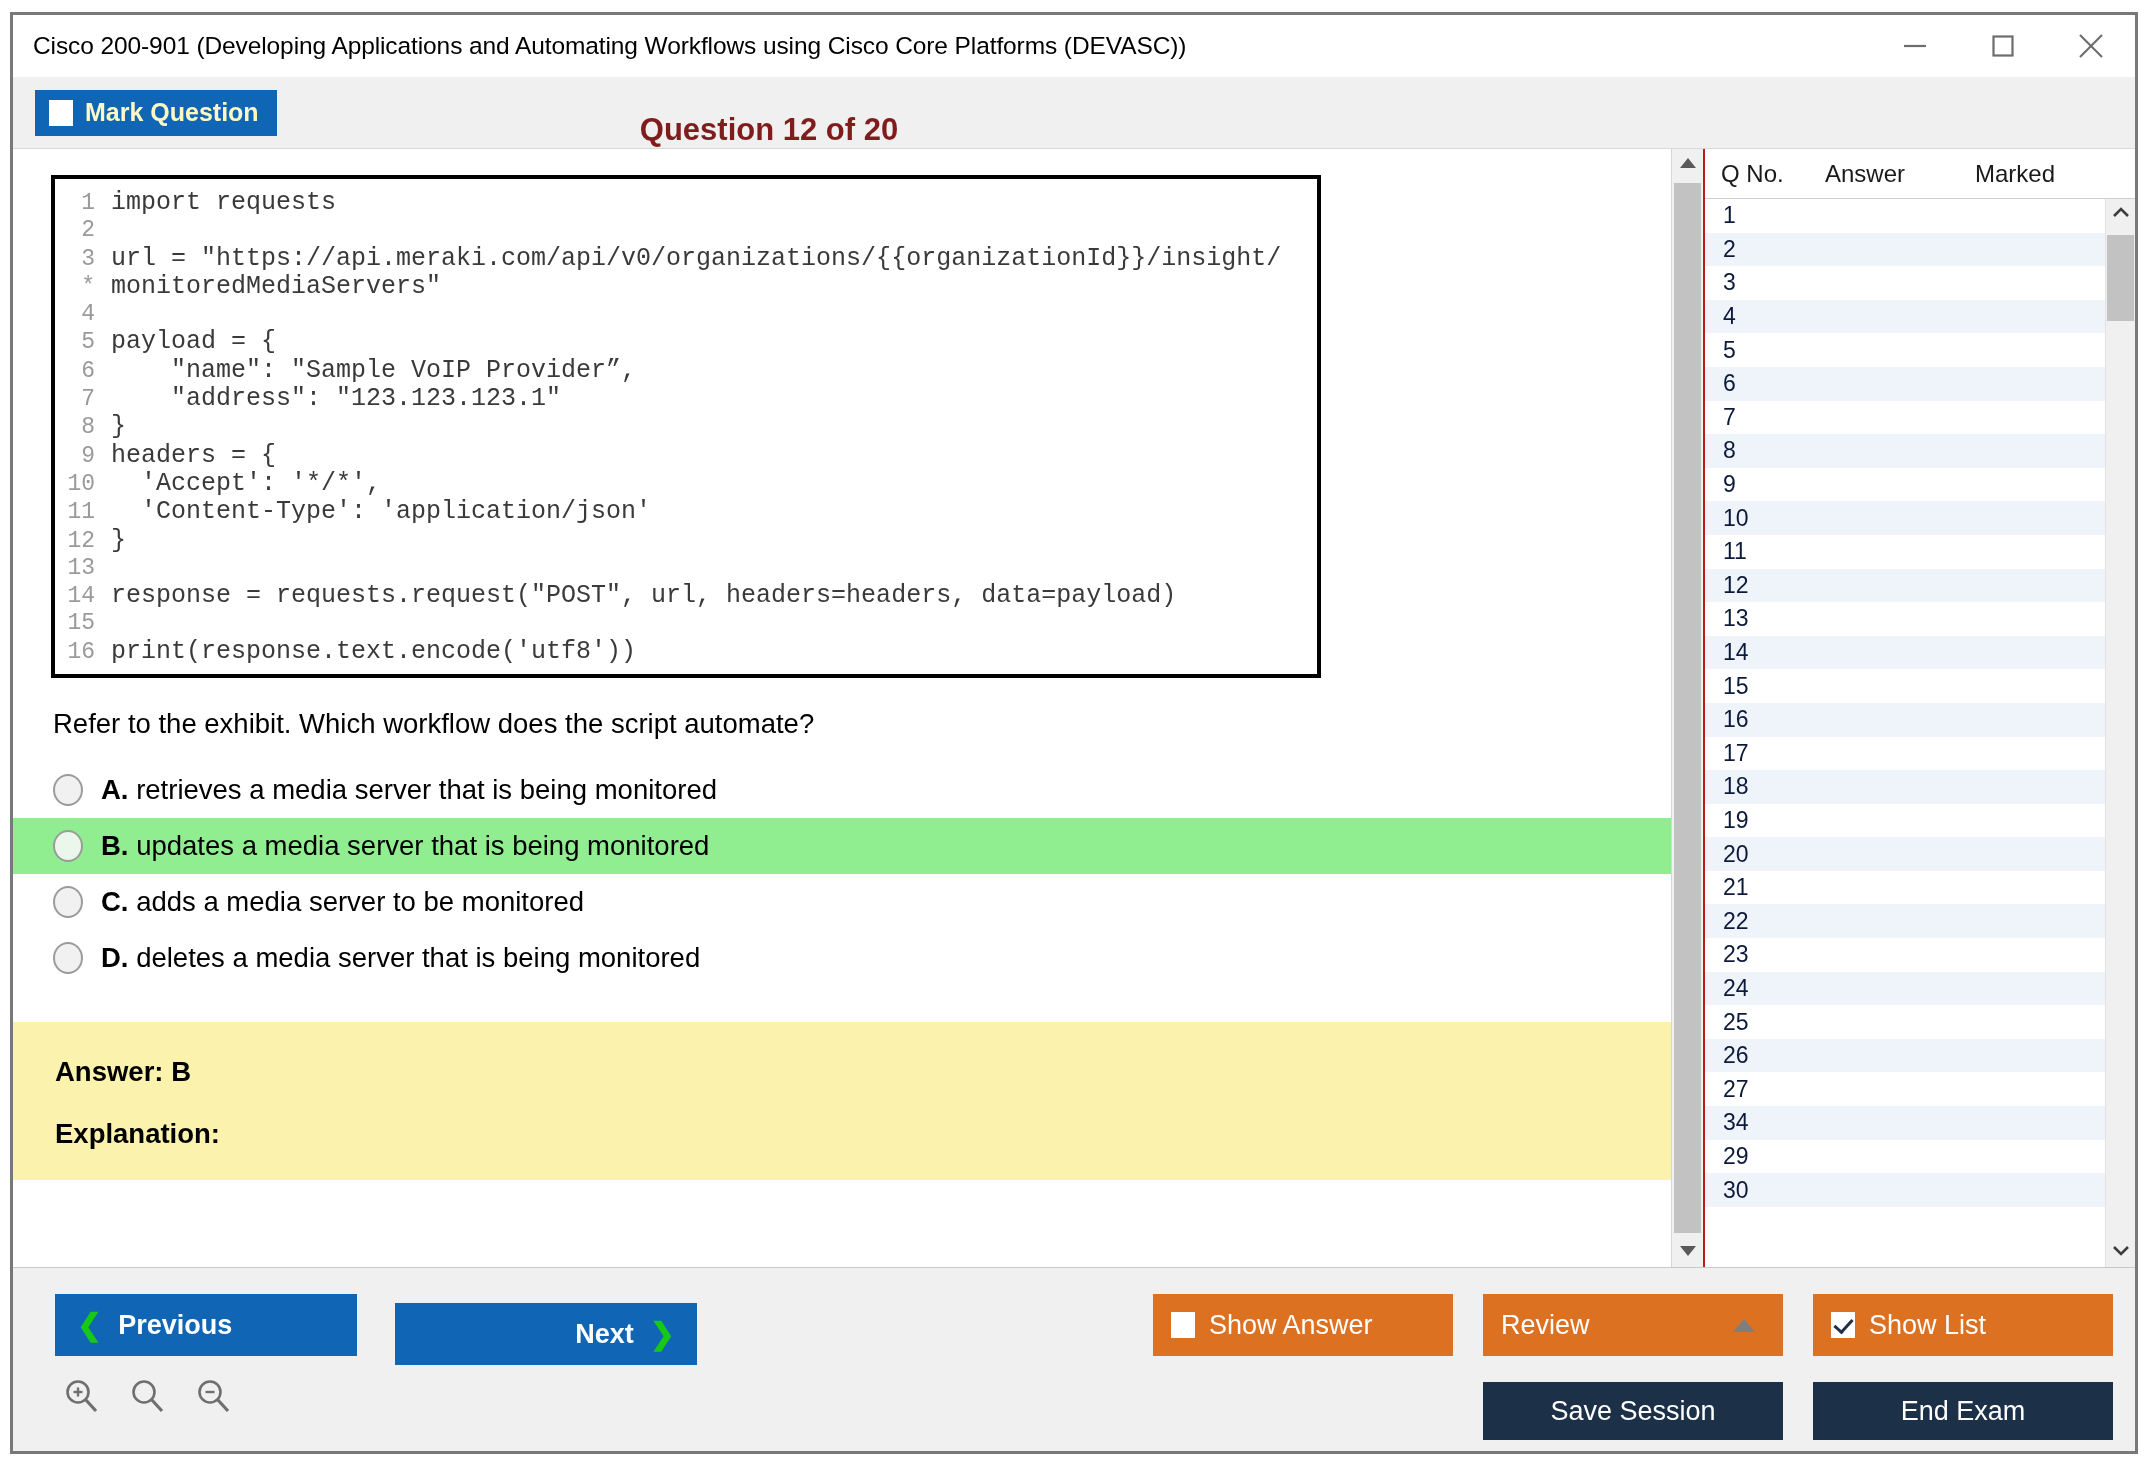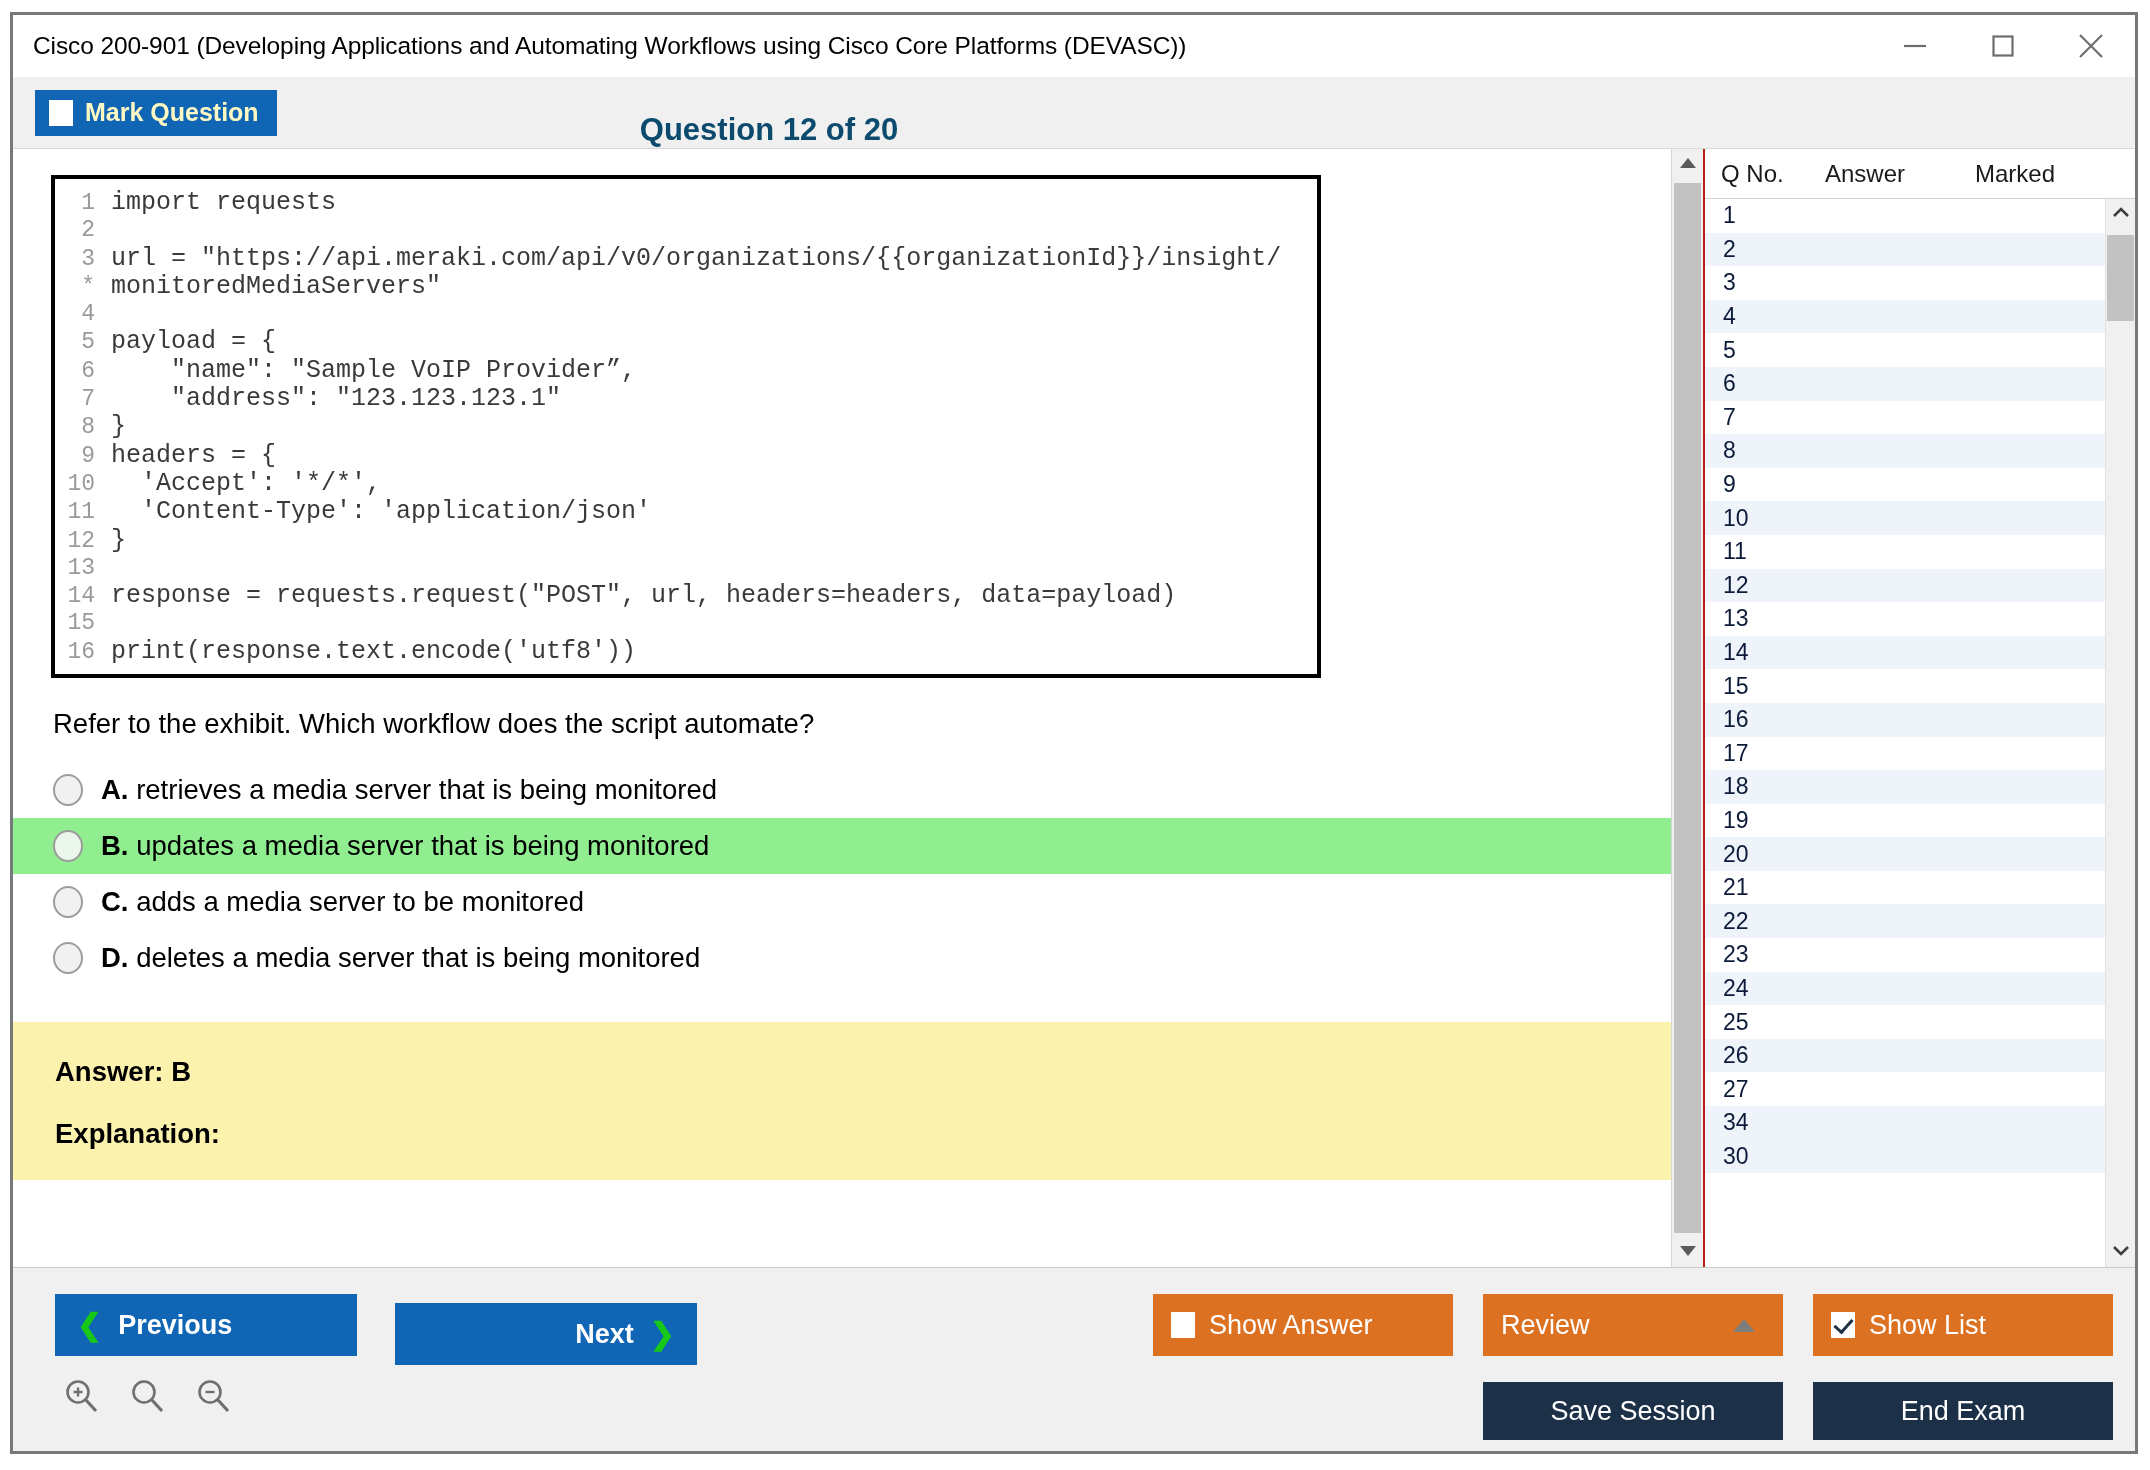--- a/index.html
+++ b/index.html
@@ -93,21 +93,21 @@
     border: solid #1f2f45;
     border-width: 0 3.5px 3.5px 0;
     transform: rotate(42deg);
   }
   .qtitle {
     position: absolute;
     left: 0; right: 0;
     text-align: center;
     font-size: 31px;
     font-weight: bold;
-    color: #0c4a6e;
+    color: #7f1d1d;
     pointer-events: none;
     padding-right: 610px;
     margin-top: 34px;
   }
 
   
   .body {
     flex: 1 1 auto;
     display: flex;
     min-height: 0;
@@ -608,20 +608,25 @@
                 <span style="width: 150px;"></span>
                 <span style="width: 120px;"></span>
               </div>
               <div class="lrow odd">
                 <span style="width: 102px;">27</span>
                 <span style="width: 150px;"></span>
                 <span style="width: 120px;"></span>
               </div>
               <div class="lrow even">
                 <span style="width: 102px;">34</span>
+                <span style="width: 150px;"></span>
+                <span style="width: 120px;"></span>
+              </div>
+              <div class="lrow odd">
+                <span style="width: 102px;">29</span>
                 <span style="width: 150px;"></span>
                 <span style="width: 120px;"></span>
               </div>
               <div class="lrow even">
                 <span style="width: 102px;">30</span>
                 <span style="width: 150px;"></span>
                 <span style="width: 120px;"></span>
               </div>
             </div>
           <div class="list-scroll">

